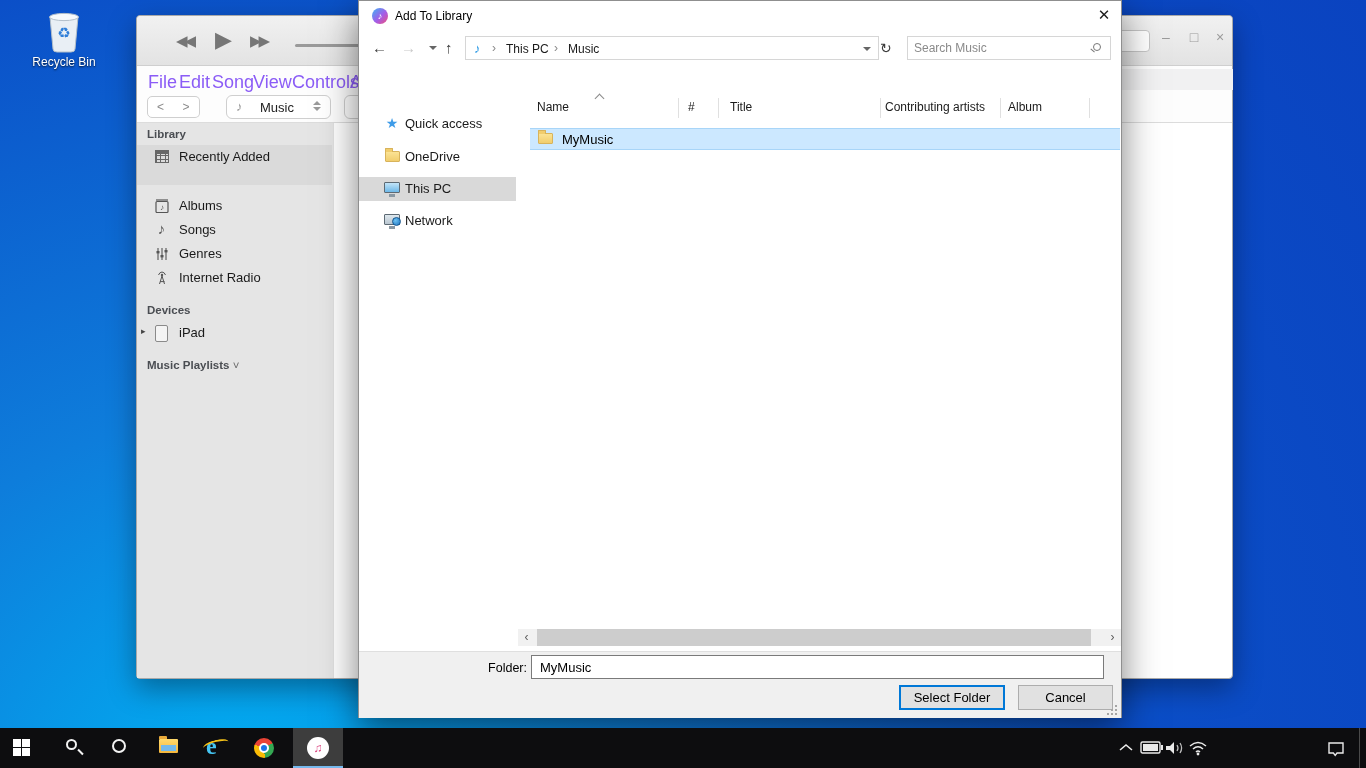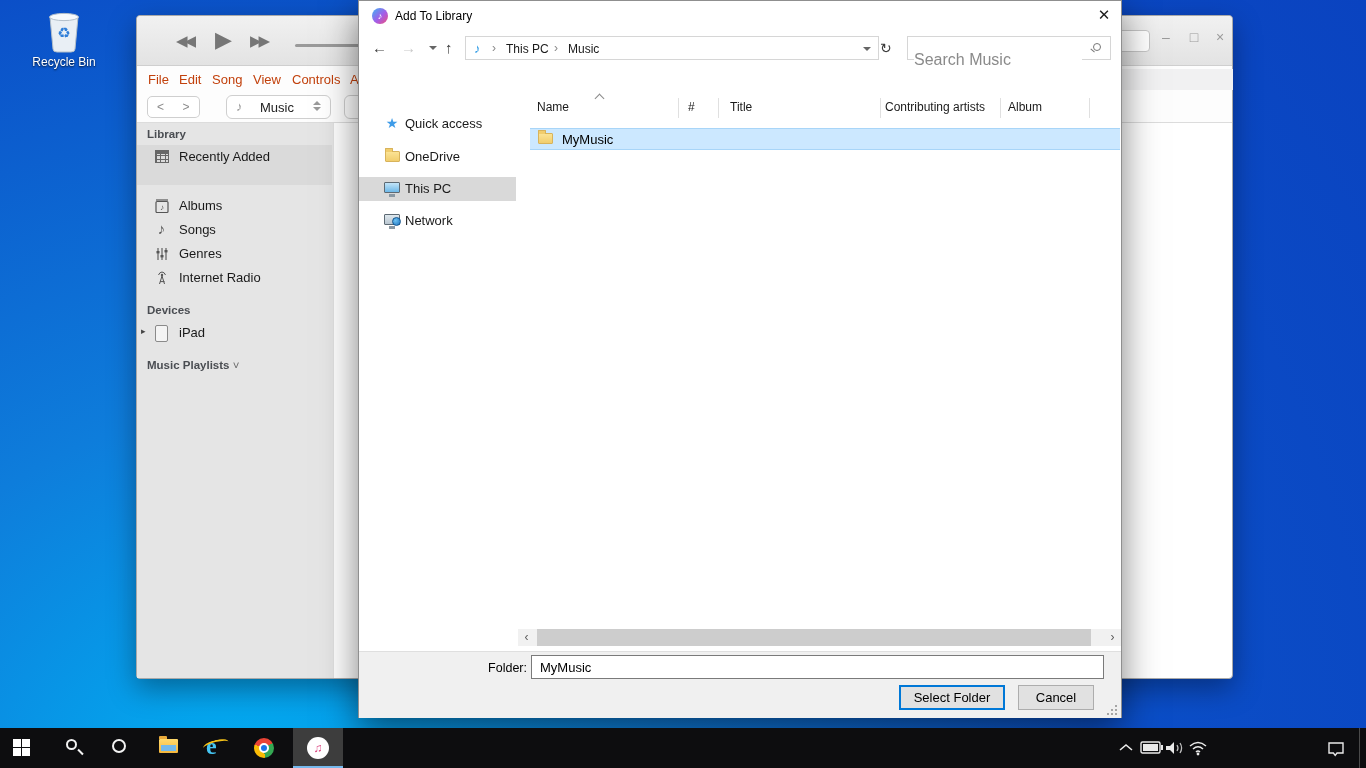--- a/index.html
+++ b/index.html
@@ -18,21 +18,21 @@
     border:1px solid #a9a9a9; border-radius:4px; box-shadow:0 10px 28px rgba(0,0,0,.35); }
   .player-bar { left:0; top:0; right:0; height:50px; border-radius:4px 4px 0 0;
     background:linear-gradient(#f1f1f1,#e3e3e3); border-bottom:1px solid #cfcfcf; }
   .pb-btn { color:#767676; font-size:15px; top:16px; letter-spacing:-3px; }
   .pb-play { font-size:22px; top:11px; }
   .vol-line { left:158px; top:28px; width:165px; height:3px; background:#9a9a9a; border-radius:2px; }
   .it-search { left:899px; top:14px; width:114px; height:22px; background:#fff;
     border:1px solid #c6c6c6; border-radius:4px; }
   .winctl { top:13px; color:#9b9b9b; font-size:14px; width:18px; text-align:center; }
   .menu-bar { left:0; top:50px; right:0; height:27px; background:#fdfdfd; }
-  .menu-bar span { position:absolute; top:6px; font-size:13px; color:#c2410c; }
+  .menu-bar span { position:absolute; top:6px; font-size:18px; color:#8b5cf6; }
   .menu-band { left:864px; top:53px; width:232px; height:21px; background:#f1f1f2; }
   .nav-row { left:0; top:77px; right:0; height:30px; background:#fdfdfd; border-bottom:1px solid #dcdcdc; }
   .navbtn { top:3px; width:27px; height:22px; border:1px solid #cfcfcf; background:#fff;
     color:#8a8a8a; font-size:12px; text-align:center; line-height:20px; }
   .navbtn.b1 { left:10px; border-radius:5px 0 0 5px; }
   .navbtn.b2 { left:36px; border-radius:0 5px 5px 0; border-left:none; }
   .media-pill { left:89px; top:2px; width:105px; height:24px; border:1px solid #cfcfcf;
     background:#fff; border-radius:6px; font-size:13px; color:#222; }
   .media-pill .note { position:absolute; left:9px; top:3px; color:#9a9a9a; font-size:13px; }
   .media-pill .lbl { position:absolute; left:33px; top:4px; }
@@ -69,22 +69,22 @@
   .nv { position:absolute; top:8px; font-size:15px; color:#3b3b3b; }
   .nv.dis { color:#c9c9c9; }
   .chev { width:0; height:0; border-left:4px solid transparent; border-right:4px solid transparent; border-top:4px solid #666; }
   .addr { position:absolute; left:106px; top:5px; width:414px; height:24px; border:1px solid #d6d6d6; background:#fff; font-size:12px; color:#1a1a1a; }
   .addr .bnote { position:absolute; left:8px; top:4px; color:#2e9be6; font-size:13px; }
   .addr .sep { position:absolute; top:4px; color:#8a8a8a; }
   .addr .crumb { position:absolute; top:5px; }
   .addr .dd { position:absolute; right:7px; top:10px; }
   .refresh { position:absolute; left:521px; top:9px; font-size:14px; color:#3b3b3b; }
   .srch { position:absolute; left:548px; top:5px; width:204px; height:24px; border:1px solid #d6d6d6; background:#fff; }
-  .srch input { position:absolute; left:6px; top:14px; width:168px; height:18px; border:none; outline:none;
-    font-size:16px; color:#8b5cf6; font-family:inherit; }
+  .srch input { position:absolute; left:6px; top:2px; width:168px; height:18px; border:none; outline:none;
+    font-size:12px; color:#8b5cf6; font-family:inherit; }
   .srch input::placeholder { color:#8a8a8a; opacity:1; }
   .mag { position:absolute; right:9px; top:6px; width:8px; height:8px; border:1.4px solid #777; border-radius:50%; }
   .mag::after { content:""; position:absolute; left:-4px; top:6px; width:5px; height:1.4px; background:#777; transform:rotate(40deg); }
   .d-toolbar { left:0; top:64px; right:0; height:30px; background:#f9fafa; border-bottom:1px solid #ededed; }
   .tb-it { position:absolute; top:7px; font-size:13px; color:#26415e; }
   .tb-dd { position:absolute; top:13px; width:0; height:0; border-left:4px solid transparent; border-right:4px solid transparent; border-top:4px solid #3c5a76; }
   .view-ic { position:absolute; left:662px; top:9px; width:15px; height:13px;
     background:repeating-linear-gradient(#6b5f53 0 2px,transparent 2px 5px) 0 0/4px 12px no-repeat,
       repeating-linear-gradient(#6b5f53 0 2px,transparent 2px 5px) 6px 0/9px 12px no-repeat; }
   .help { position:absolute; left:733px; top:7px; width:17px; height:17px; border-radius:50%;
@@ -118,21 +118,21 @@
   .hs-arrow { position:absolute; top:0; width:17px; height:17px; color:#5c5c5c; font-size:12px;
     text-align:center; line-height:16px; }
   .hs-thumb { position:absolute; left:19px; top:0; width:554px; height:17px; background:#cdcdcd; }
   .d-footer { left:0; top:650px; right:0; height:67px; background:#f0f0f0; border-top:1px solid #dfdfdf; }
   .f-label { position:absolute; left:118px; top:9px; width:50px; text-align:right; font-size:12.5px; color:#000; }
   .f-input { position:absolute; left:172px; top:3px; width:573px; height:24px; border:1px solid #7a7a7a;
     background:#fff; font-size:13px; color:#000; padding:0 8px; outline:none; font-family:inherit; }
   .btn { position:absolute; top:33px; height:25px; background:#e1e1e1; font-size:13px; color:#000;
     text-align:center; line-height:22px; }
   .btn.primary { left:540px; width:106px; border:2px solid #0078d7; }
-  .btn.plain { left:659px; width:76px; border:1px solid #adadad; line-height:23px; }
+  .btn.plain { left:659px; width:95px; border:1px solid #adadad; line-height:23px; }
   .grip { position:absolute; right:4px; bottom:3px; width:12px; height:12px; }
   .grip i { position:absolute; width:2px; height:2px; background:#a5a5a5; }
 
   
   #taskbar { left:0; top:728px; width:1366px; height:40px; background:#0d0d0f; }
   .tb-tile { position:absolute; top:0; width:44px; height:40px; }
   .winlogo { position:absolute; left:13px; top:11px; width:8px; height:8px; background:#fff;
     box-shadow:9px 0 0 #fff, 0 9px 0 #fff, 9px 9px 0 #fff; }
   .tb-mag { position:absolute; left:16px; top:11px; width:11px; height:11px; border:2px solid #f2f2f2; border-radius:50%; }
   .tb-mag::after { content:""; position:absolute; left:9px; top:10px; width:7px; height:2px; background:#f2f2f2; transform:rotate(45deg); }

